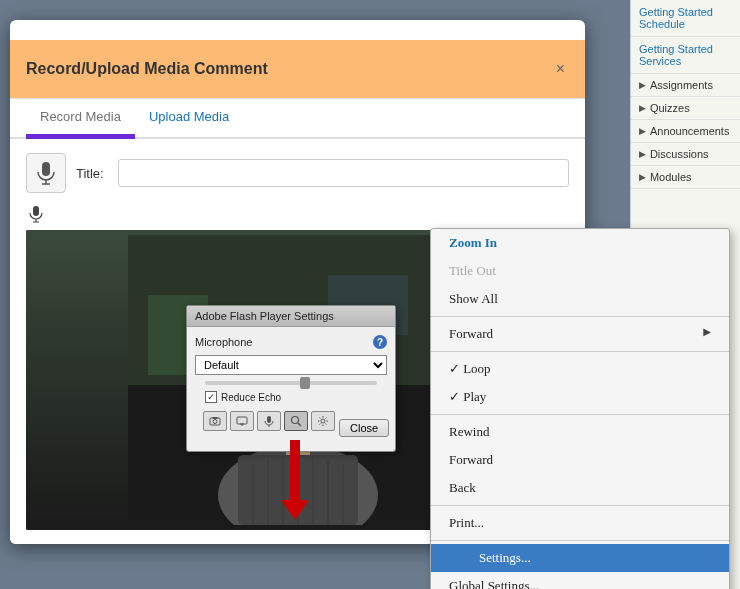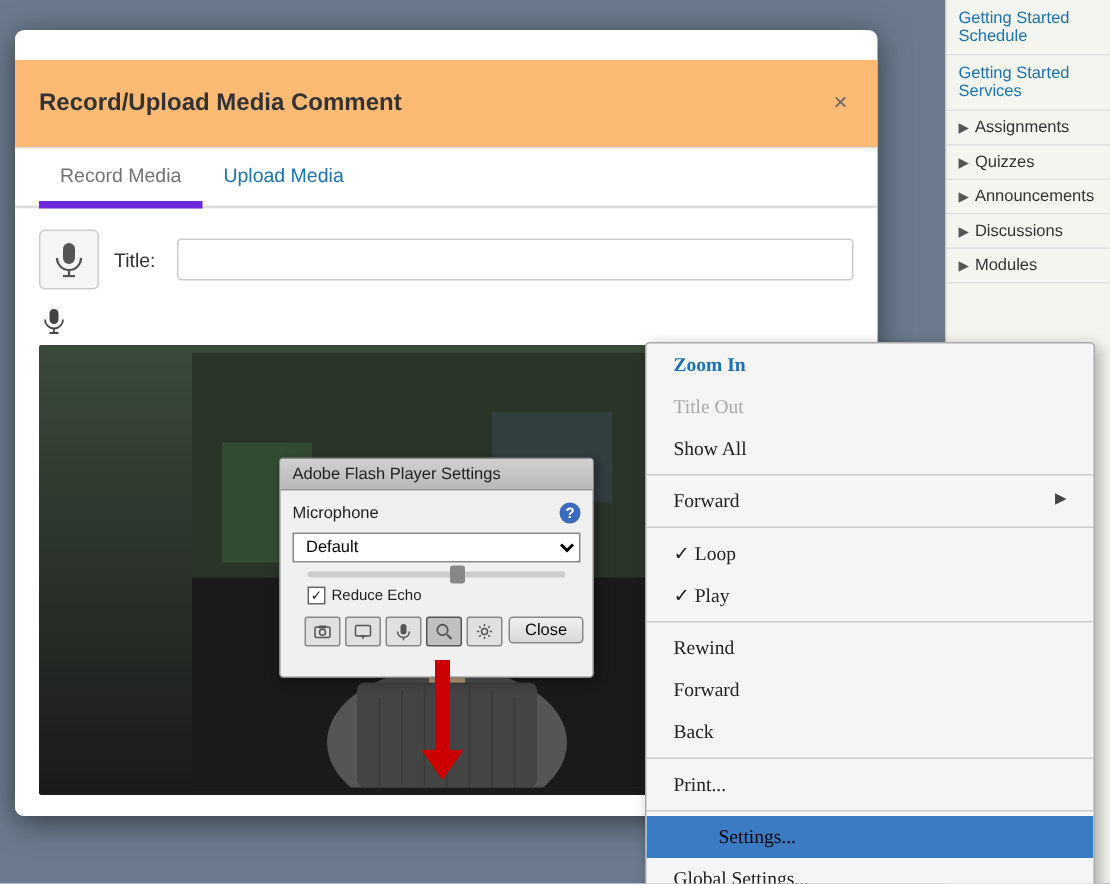--- a/index.html
+++ b/index.html
@@ -361,21 +361,21 @@
       padding: 6px 18px;
       font-size: 13px;
       color: #222;
       cursor: pointer;
       display: flex;
       justify-content: space-between;
       font-family: Liberation Serif, serif;
     }
     .ctx-item.highlighted {
       background: #3a7cc4;
-      color: #000000;
+      color: #ffffff;
       padding-left: 48px;
     }
     .ctx-item.disabled {
       color: #aaa;
       cursor: default;
     }
     .ctx-separator {
       height: 1px;
       background: #ccc;
       margin: 3px 0;
@@ -519,21 +519,21 @@
             <div class="flash-slider">
               <div class="flash-slider-thumb"></div>
             </div>
           </div>
           <div class="flash-checkbox-row">
             <div class="flash-checkbox">
               <span class="flash-checkbox-check">✓</span>
             </div>
             <span class="flash-checkbox-label">Reduce Echo</span>
           </div>
-          <div style="display:flex; align-items:flex-start; padding: 0 4px; margin-bottom:6px;">
+          <div style="display:flex; align-items:flex-end; padding: 0 4px; margin-bottom:6px;">
             <div class="flash-icon-row" style="flex:1;gap:3px;display:flex;">
               <div class="flash-icon-btn">
                 <svg width="12" height="10" viewBox="0 0 12 10">
                     <rect x="1" y="2" width="10" height="7" rx="1" fill="none" stroke="#555" stroke-width="1"></rect>
                     <circle cx="6" cy="5.5" r="2" fill="none" stroke="#555" stroke-width="1"></circle>
                     <rect x="3.5" y="1" width="5" height="2" rx="0.5" fill="#555"></rect>
                   </svg>
               </div>
               <div class="flash-icon-btn">
                 <svg width="12" height="10" viewBox="0 0 12 10">

